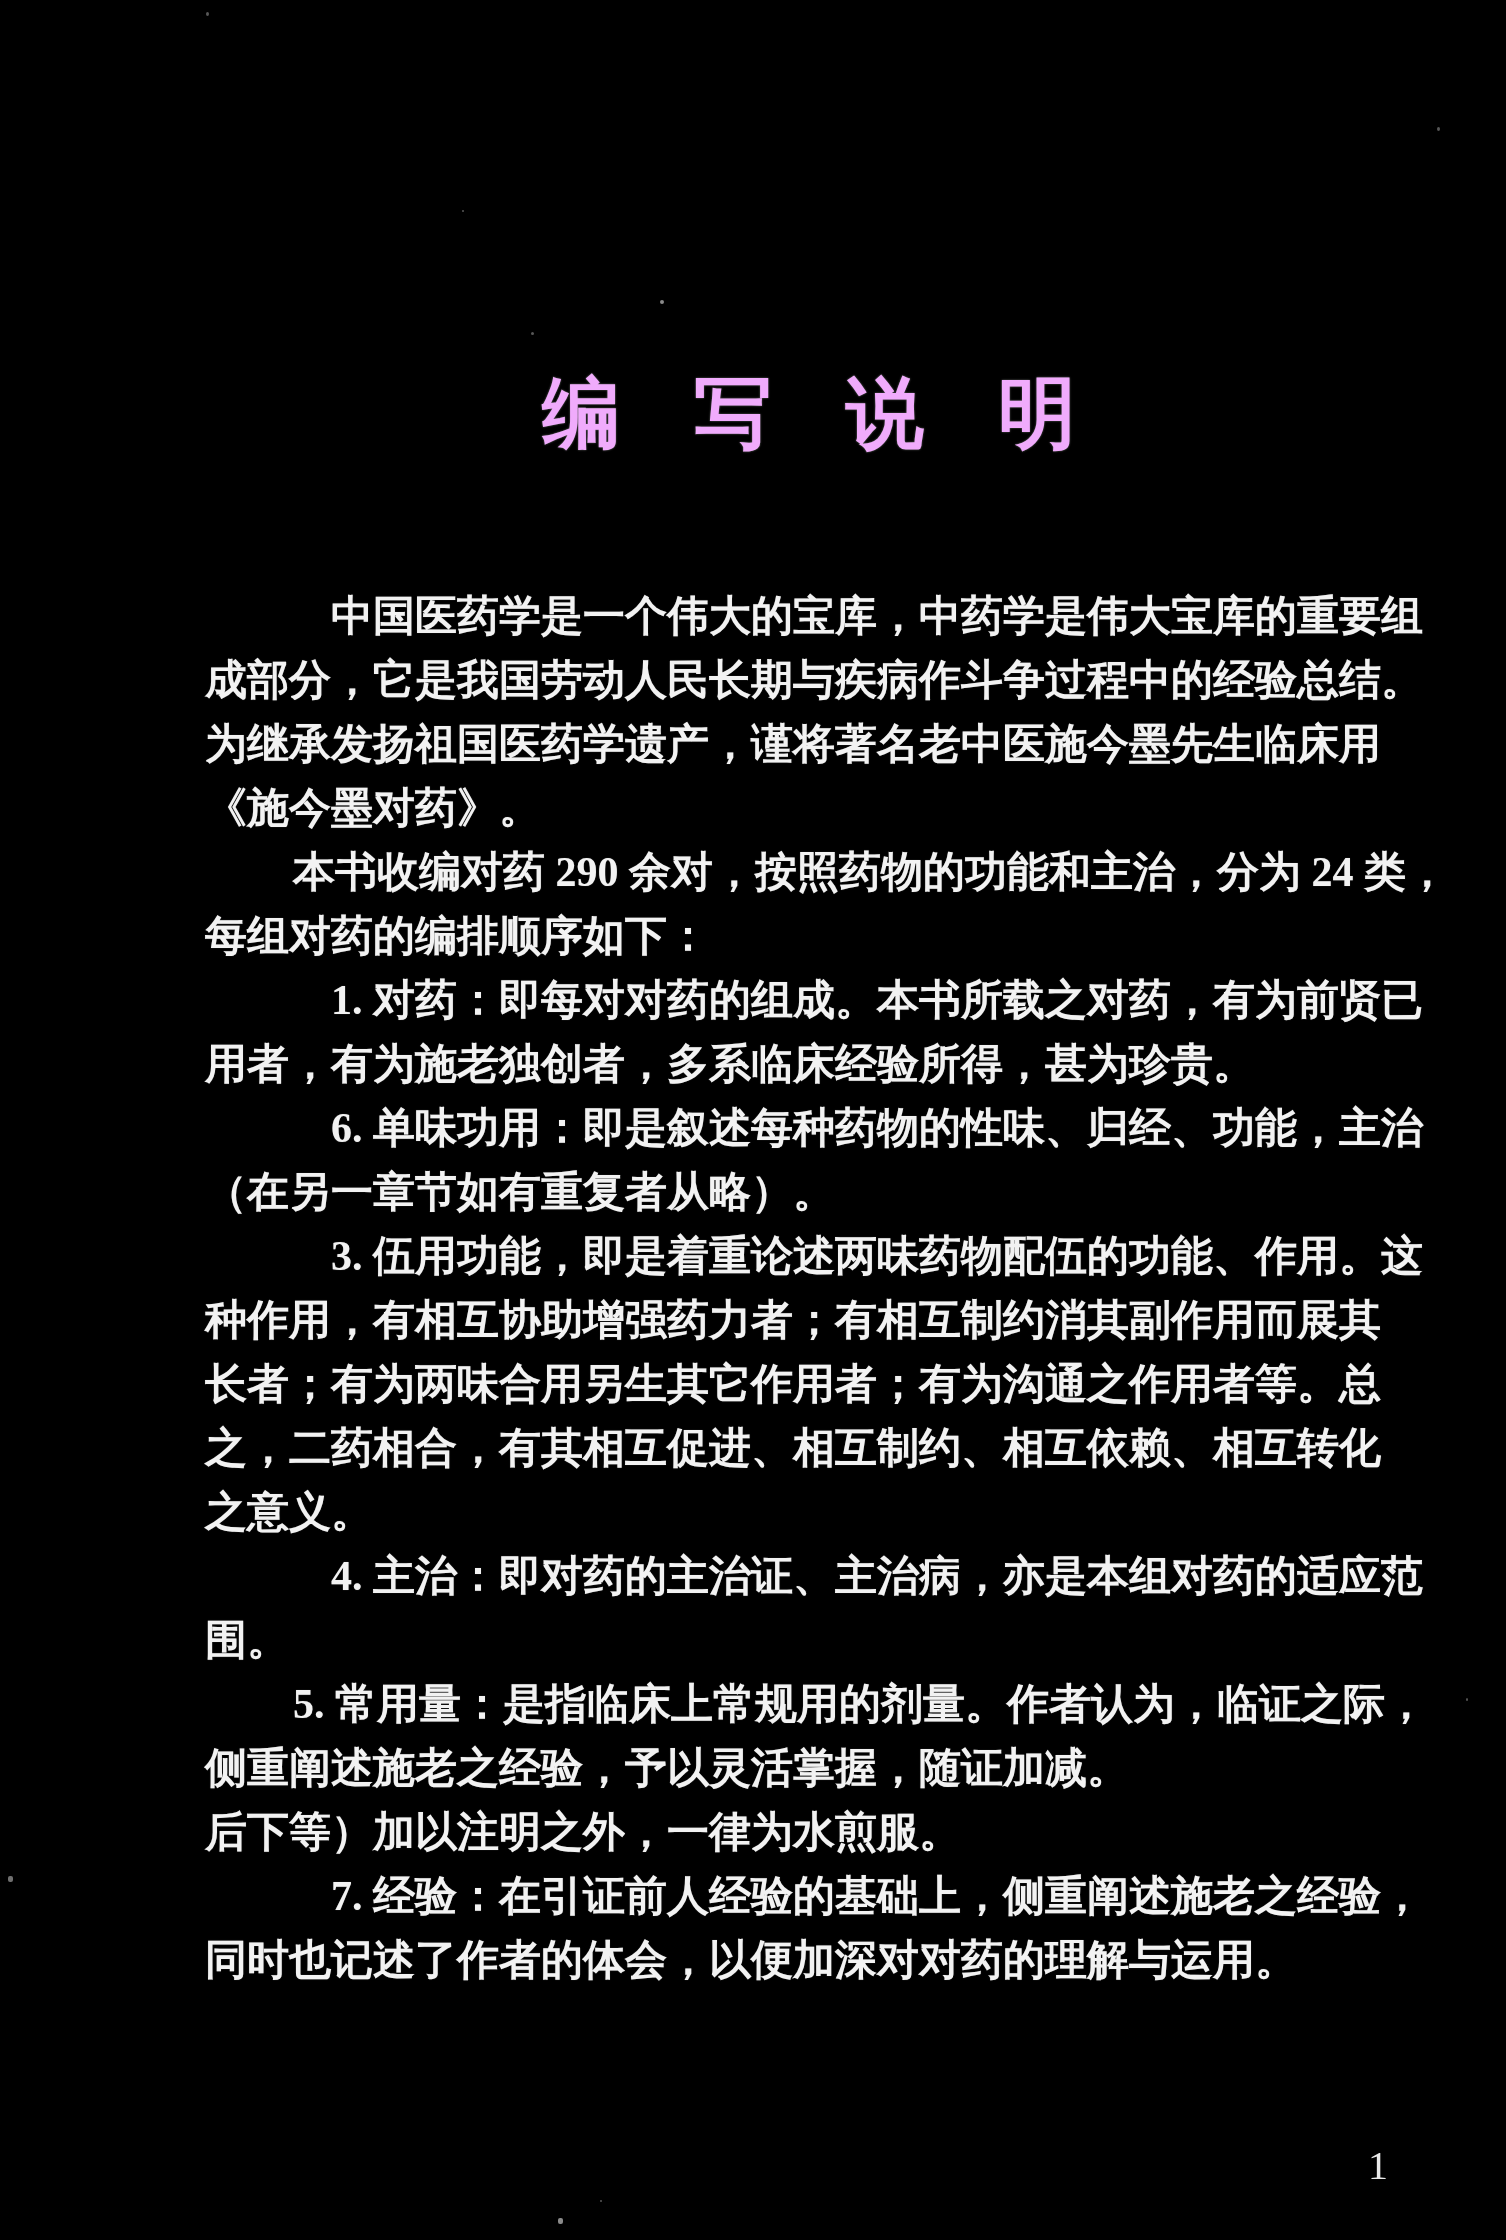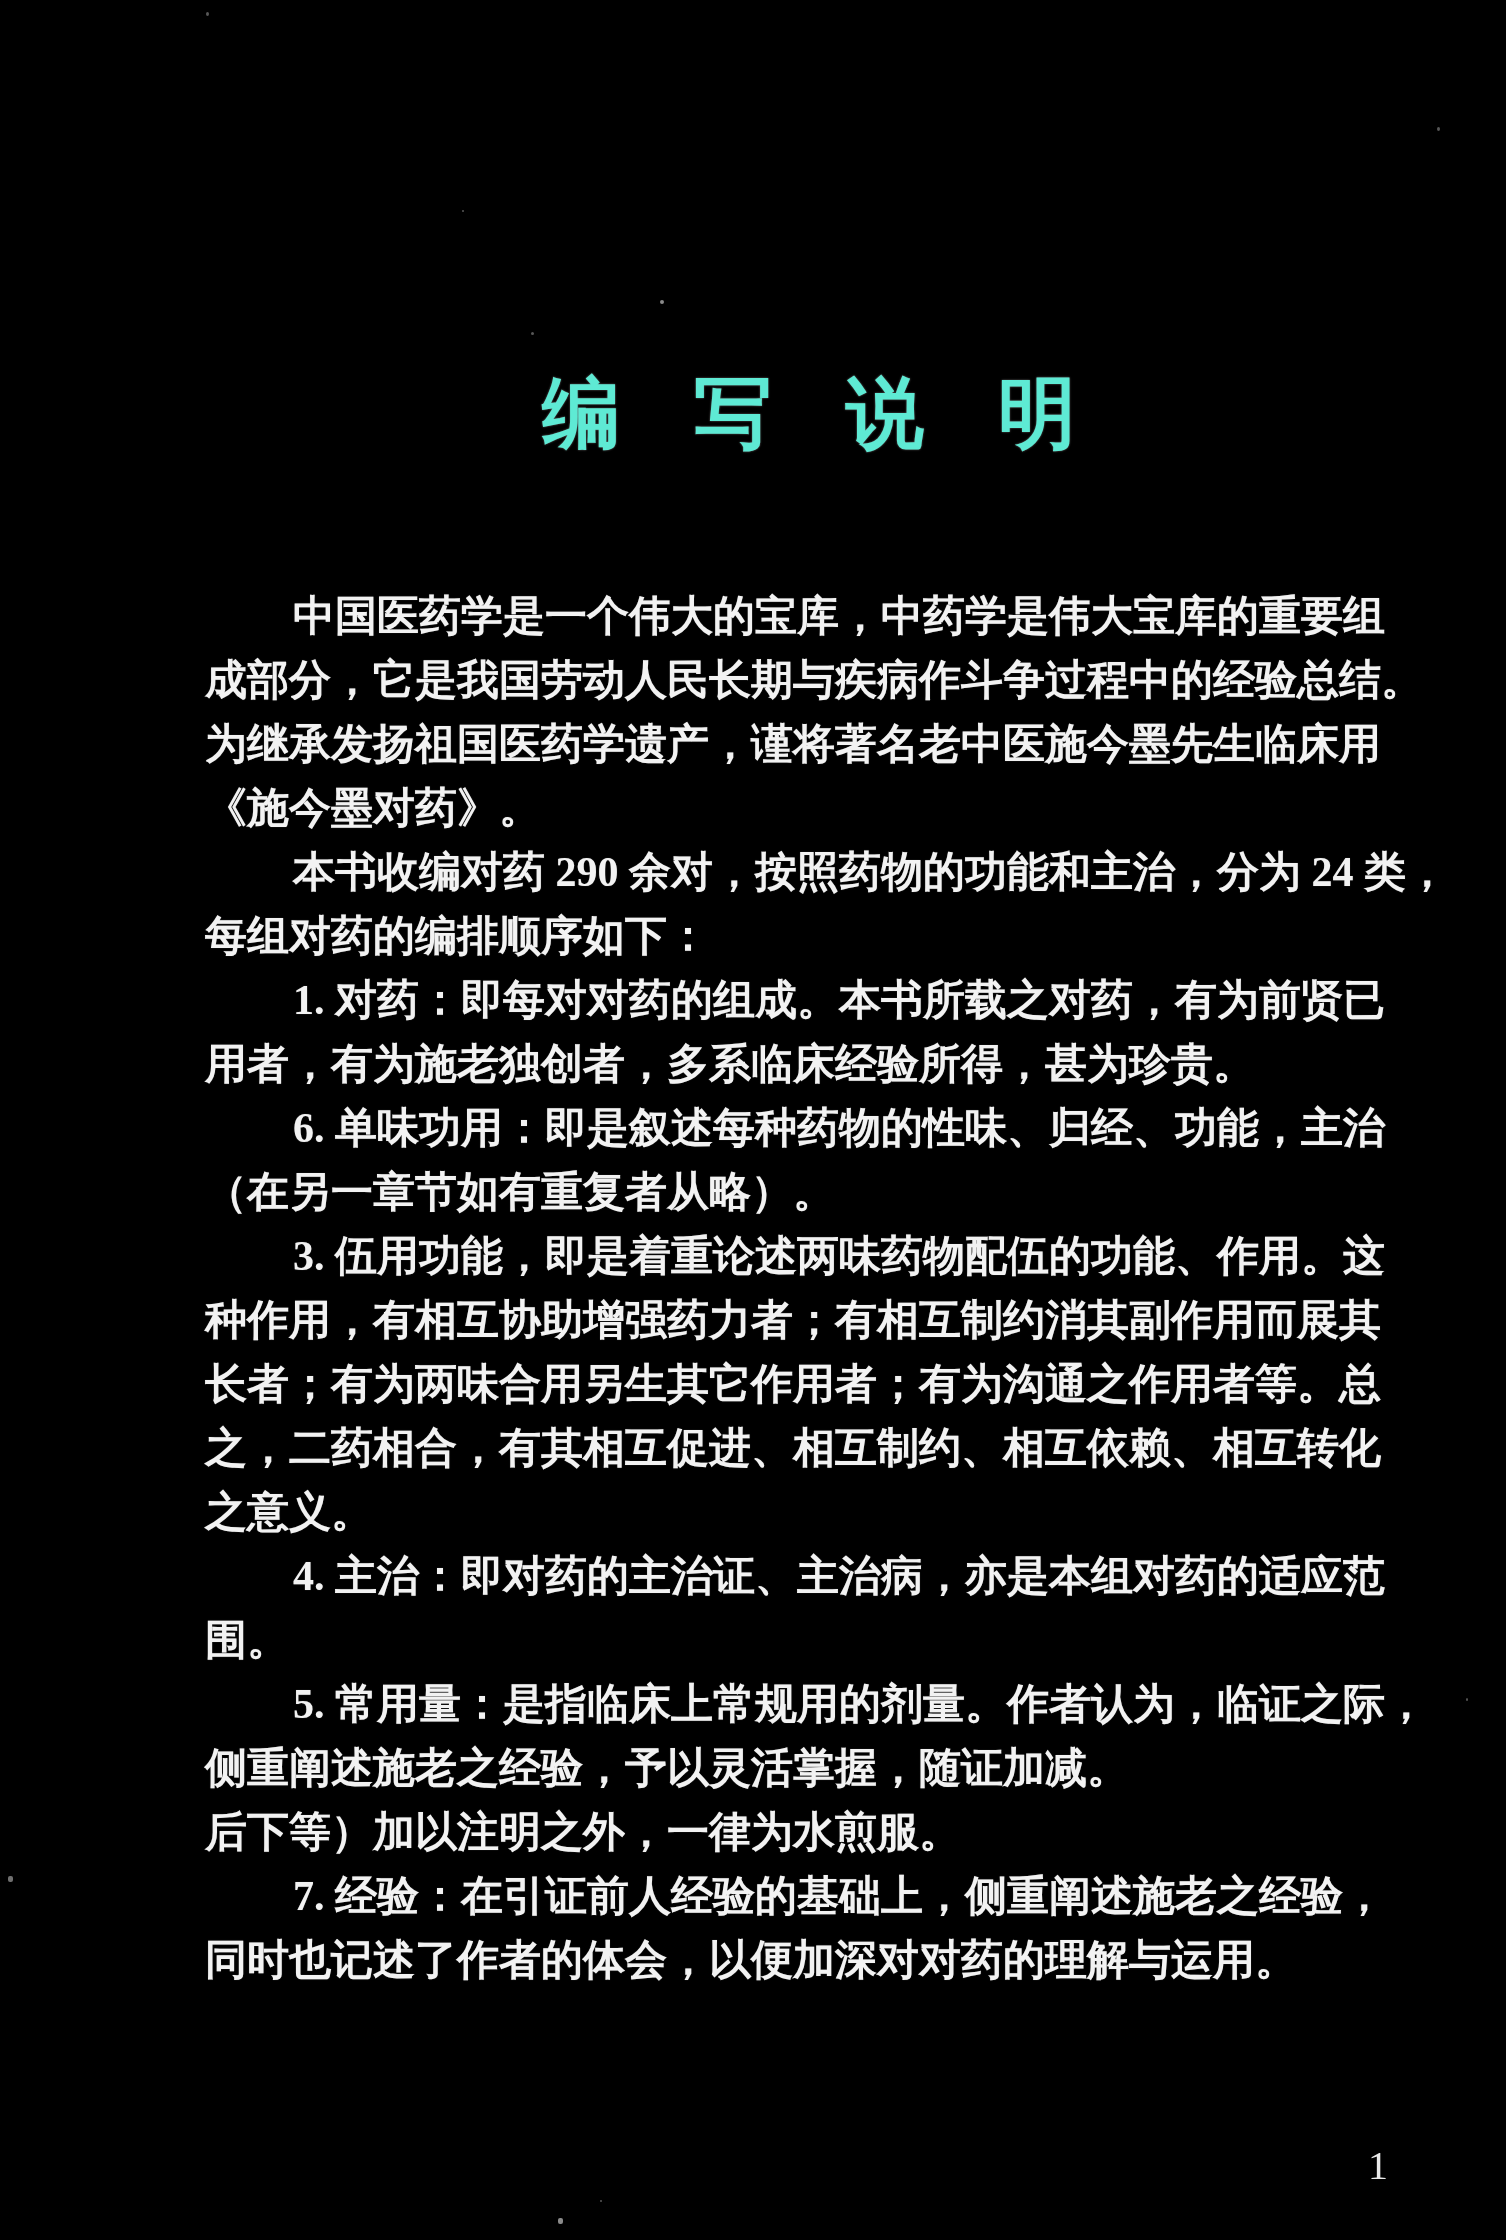--- a/index.html
+++ b/index.html
@@ -16,40 +16,41 @@
     font-family: "Liberation Serif", "DejaVu Serif", serif;
   }
   .title {
     position: absolute;
     left: 542px;
     top: 362px;
     font-size: 78px;
     font-weight: bold;
     letter-spacing: 74px;
     white-space: nowrap;
-    color: #5eead4;
+    color: #f0abfc;
     text-shadow: 0 0 2px rgba(255,255,255,0.45);
   }
   .body-text {
     position: absolute;
     left: 205px;
     top: 584px;
     width: 1218px;
     font-size: 42px;
     line-height: 64px;
     color: #f2f2f2;
     font-weight: bold;
     text-shadow: 0 0 1px rgba(255,255,255,0.35);
   }
   .line {
     white-space: nowrap;
     height: 64px;
   }
   .line.indent {
     padding-left: 88px;
+    text-align: right;
   }
   .page-number {
     position: absolute;
     left: 1368px;
     top: 2142px;
     font-size: 40px;
     color: #e9e9e9;
   }
   .speck {
     position: absolute;

